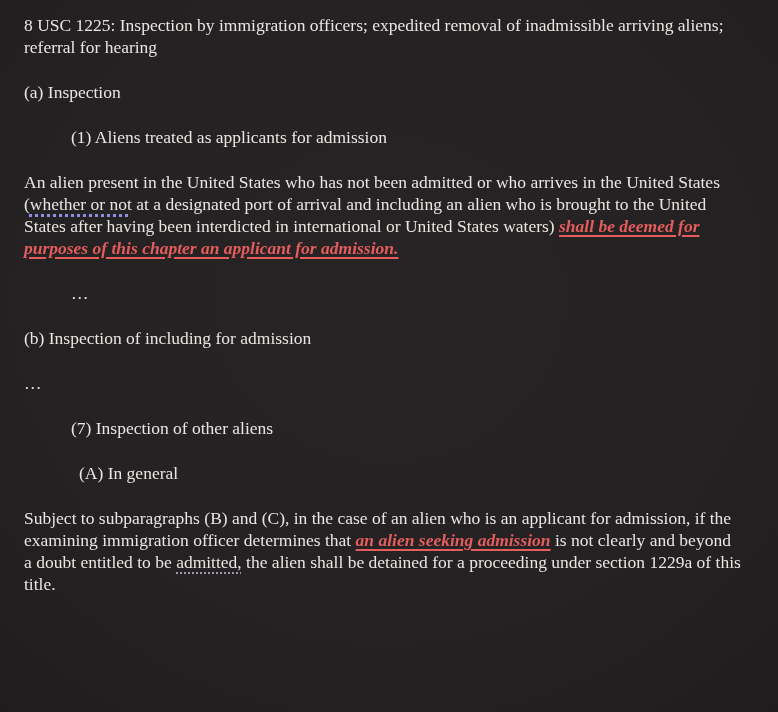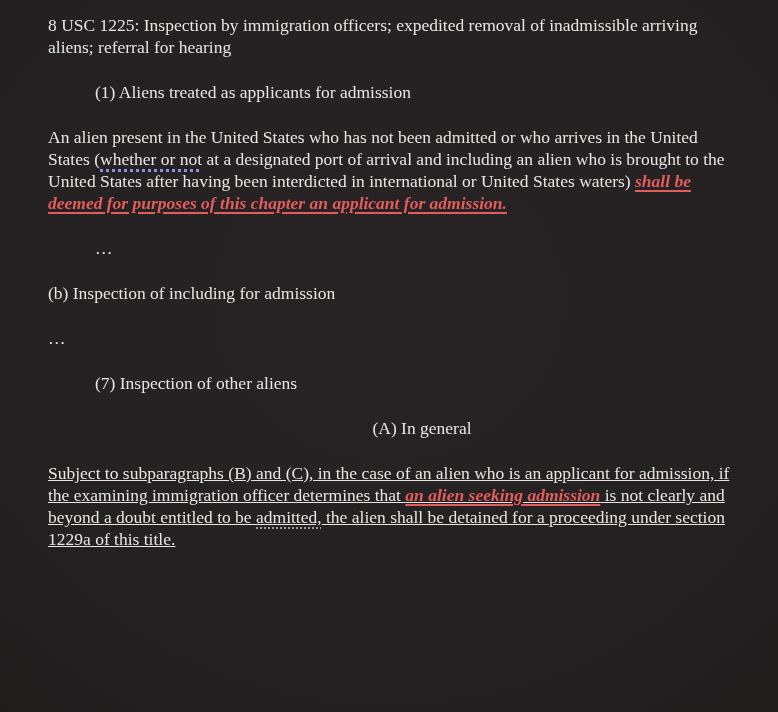--- a/index.html
+++ b/index.html
@@ -16,27 +16,27 @@
     height: 712px;
     overflow: hidden;
     background: radial-gradient(ellipse 115% 115% at 50% 42%,
                 #282425 0%, var(--background) 45%, #1d1a1a 78%, #0b0a0a 100%);
     color: var(--text);
     font-family: "Liberation Serif", "DejaVu Serif", serif;
     font-size: 17.5px;
     line-height: 22px;
   }
   .content {
-    padding: 14px 37px 0 48px;
+    padding: 14px 37px 0 24px;
     width: 778px;
   }
   .block { margin: 0 0 23px 0; }
-  .block:last-child { margin-bottom: 8px; text-decoration: underline; }
+  .block:last-child { margin-bottom: 8px; }
   .indent-1 { margin-left: 47px; }
-  .indent-2 { margin-left: 55px; text-align: center; }
+  .indent-2 { margin-left: 55px; }
   .red-phrase {
     color: var(--highlight-red);
     font-weight: bold;
     font-style: italic;
     text-decoration: underline;
     text-decoration-thickness: 1.5px;
     text-underline-offset: 3px;
   }
   .dotted-phrase {
     text-decoration: underline dotted var(--underline-lavender);
@@ -49,20 +49,21 @@
     text-underline-offset: 4px;
   }
 </style>
 </head>
 <body>
 
 <div class="content">
 
   <p class="block">8 USC 1225: Inspection by immigration officers; expedited removal of inadmissible arriving aliens; referral for hearing</p>
 
+  <p class="block">(a) Inspection</p>
 
   <p class="block indent-1">(1) Aliens treated as applicants for admission</p>
 
   <p class="block"><span>An alien present in the United States who has not been admitted or who arrives in the United States (</span><span class="dotted-phrase">whether or not</span><span> at a designated port of arrival and including an alien who is brought to the United States after having been interdicted in international or United States waters) </span><span class="red-phrase">shall be deemed for purposes of this chapter an applicant for admission.</span></p>
 
   <p class="block indent-1">…</p>
 
   <p class="block">(b) Inspection of including for admission</p>
 
 

